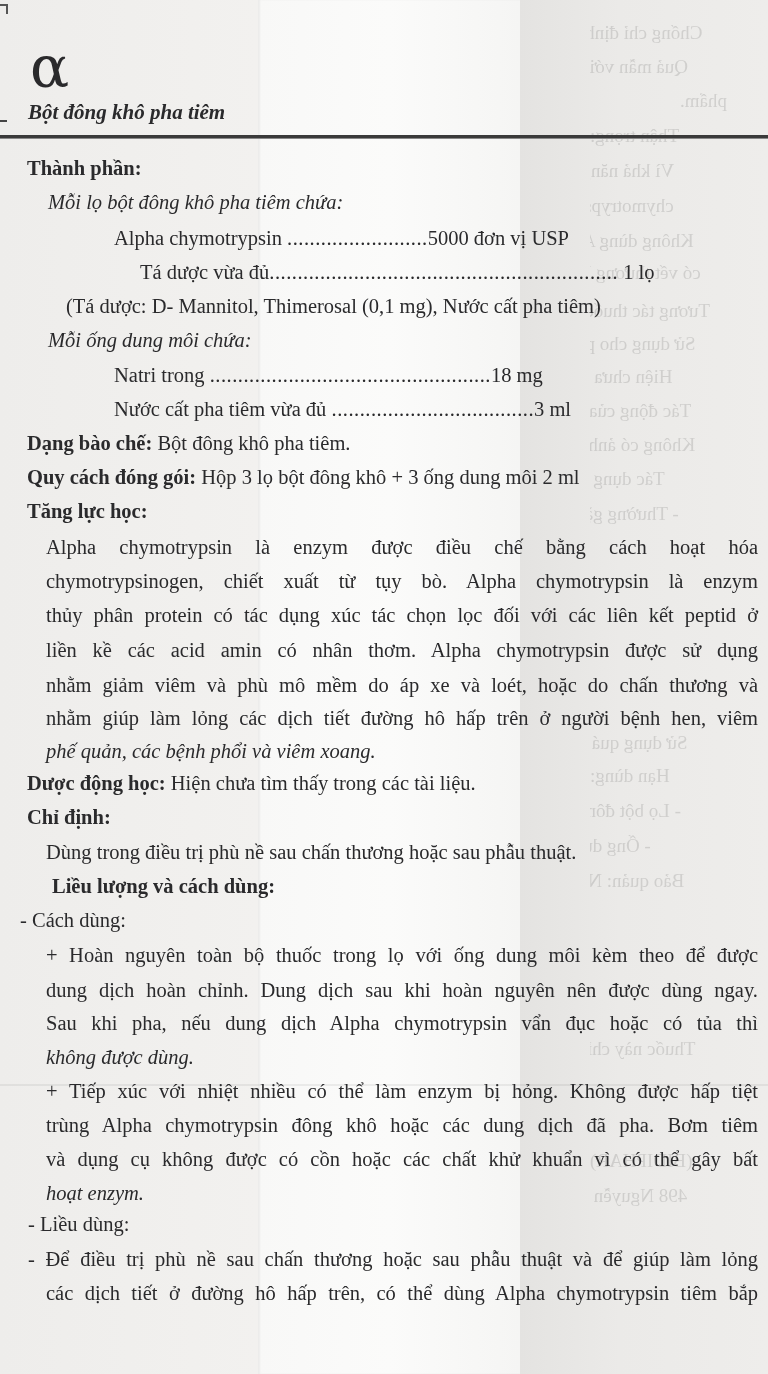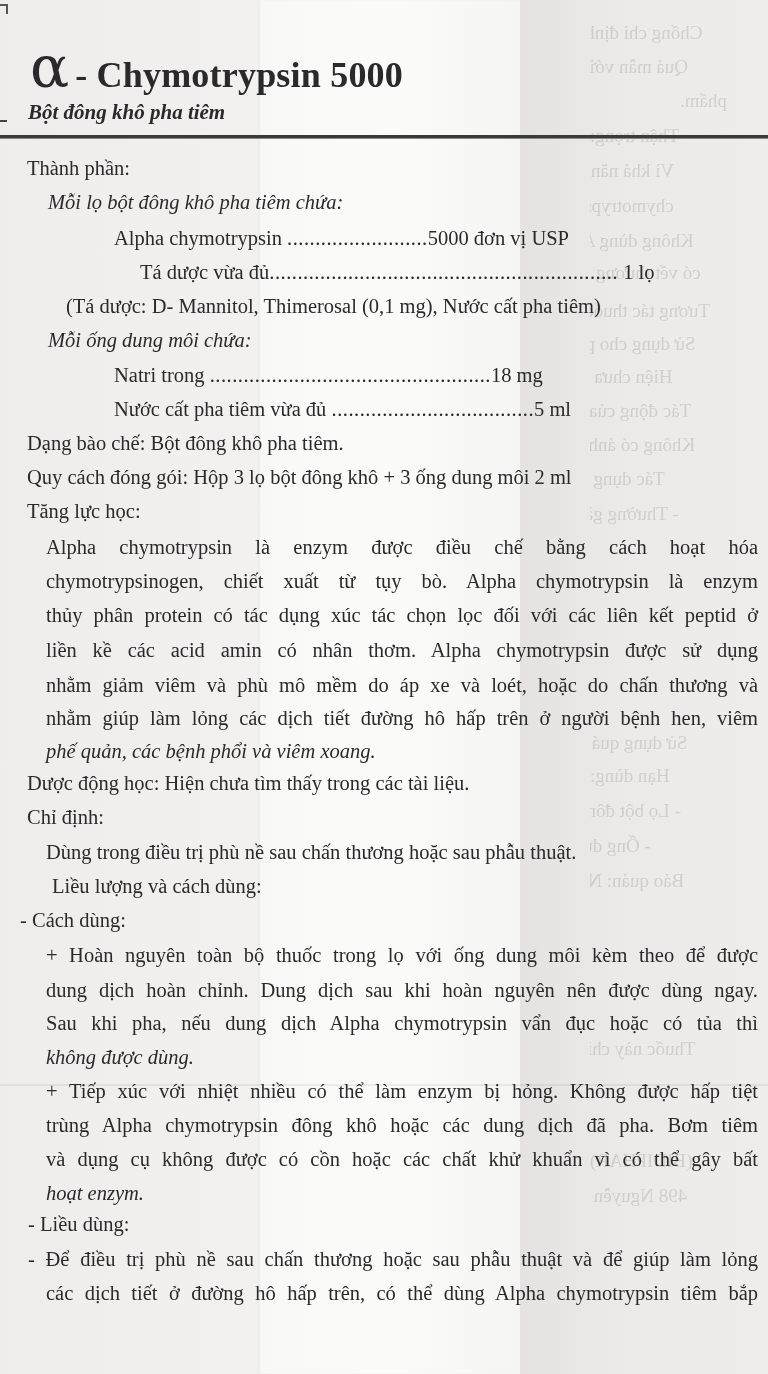--- a/index.html
+++ b/index.html
@@ -23,21 +23,21 @@
   .content { position: absolute; left: 0; top: 0; width: 768px; }
   .title-row { position: absolute; left: 30px; top: 38px; display: flex; align-items: baseline; }
   .alpha { font-size: 58px; font-family: "DejaVu Serif", serif; font-weight: 300; line-height: 1; margin-right: 6px; color: #2a2a2c; }
   .title { font-size: 36px; font-weight: bold; letter-spacing: 0.2px; }
   .subtitle { position: absolute; left: 28px; top: 100px; font-size: 21px; font-style: italic; font-weight: bold; }
   .rule { position: absolute; left: 0; right: 0; top: 135px; height: 3px; background: #3a3a3a; border-bottom: 1px solid #888; }
   .tick { position: absolute; left: 0; width: 7px; height: 2px; background: #444; }
   .corner { position: absolute; left: 0; top: 4px; width: 6px; height: 8px; border-top: 2px solid #555; border-right: 2px solid #555; }
 
   .line { position: absolute; font-size: 20.5px; white-space: nowrap; line-height: 1; }
-  .b { font-weight: normal; text-align: right; }
+  .b { font-weight: bold; text-align: right; }
   .i { font-style: italic; }
   .just { position: absolute; left: 46px; width: 712px; font-size: 20.5px; text-align: justify; text-align-last: justify; white-space: nowrap; line-height: 1; }
   .just.last { text-align-last: left; font-style: italic; }
   .dots { letter-spacing: 0.5px; }
 </style>
 </head>
 <body>
 
 <div class="fold a"></div>
 <div class="fold b"></div>
@@ -69,40 +69,39 @@
   <div class="ghost" style="top:1150px;left:0px">(BIDIPHAR)</div>
   <div class="ghost" style="top:1185px;left:-350px">498 Nguyễn Thái Học - Phường Quang Trung - Thành phố</div>
 </div>
 
 <div class="corner"></div>
 <div class="tick" style="top:120px"></div>
 
 <div class="content">
   <div class="title-row">
     <span class="alpha">α</span>
-    <span class="title">- Chymotrypsin 5000</span>
   </div>
   <div class="subtitle">Bột đông khô pha tiêm</div>
   <div class="rule"></div>
 
   <div class="line b" style="left:27px;top:158px">Thành phần:</div>
   <div class="line i" style="left:48px;top:192px">Mỗi lọ bột đông khô pha tiêm chứa:</div>
   <div class="line" style="left:114px;top:228px">
     <span>Alpha chymotrypsin </span><span class="dots">.........................</span><span>5000 đơn vị USP</span>
   </div>
   <div class="line" style="left:140px;top:262px">
     <span>Tá dược vừa đủ</span><span class="dots">..............................................................</span><span> 1 lọ</span>
   </div>
   <div class="line" style="left:66px;top:296px">(Tá dược: D- Mannitol, Thimerosal (0,1 mg), Nước cất pha tiêm)</div>
   <div class="line i" style="left:48px;top:330px">Mỗi ống dung môi chứa:</div>
   <div class="line" style="left:114px;top:365px">
     <span>Natri trong  </span><span class="dots">..................................................</span><span>18 mg</span>
   </div>
   <div class="line" style="left:114px;top:399px">
-    <span>Nước cất pha tiêm vừa đủ </span><span class="dots">....................................</span><span>5 ml</span>
+    <span>Nước cất pha tiêm vừa đủ </span><span class="dots">....................................</span><span>3 ml</span>
   </div>
 
   <div class="line" style="left:27px;top:433px">
     <span class="b">Dạng bào chế:</span><span> Bột đông khô pha tiêm.</span>
   </div>
   <div class="line" style="left:27px;top:467px">
     <span class="b">Quy cách đóng gói:</span><span> Hộp 3 lọ bột đông khô + 3 ống dung môi 2 ml</span>
   </div>
 
   <div class="line b" style="left:27px;top:501px">Tăng lực học:</div>

